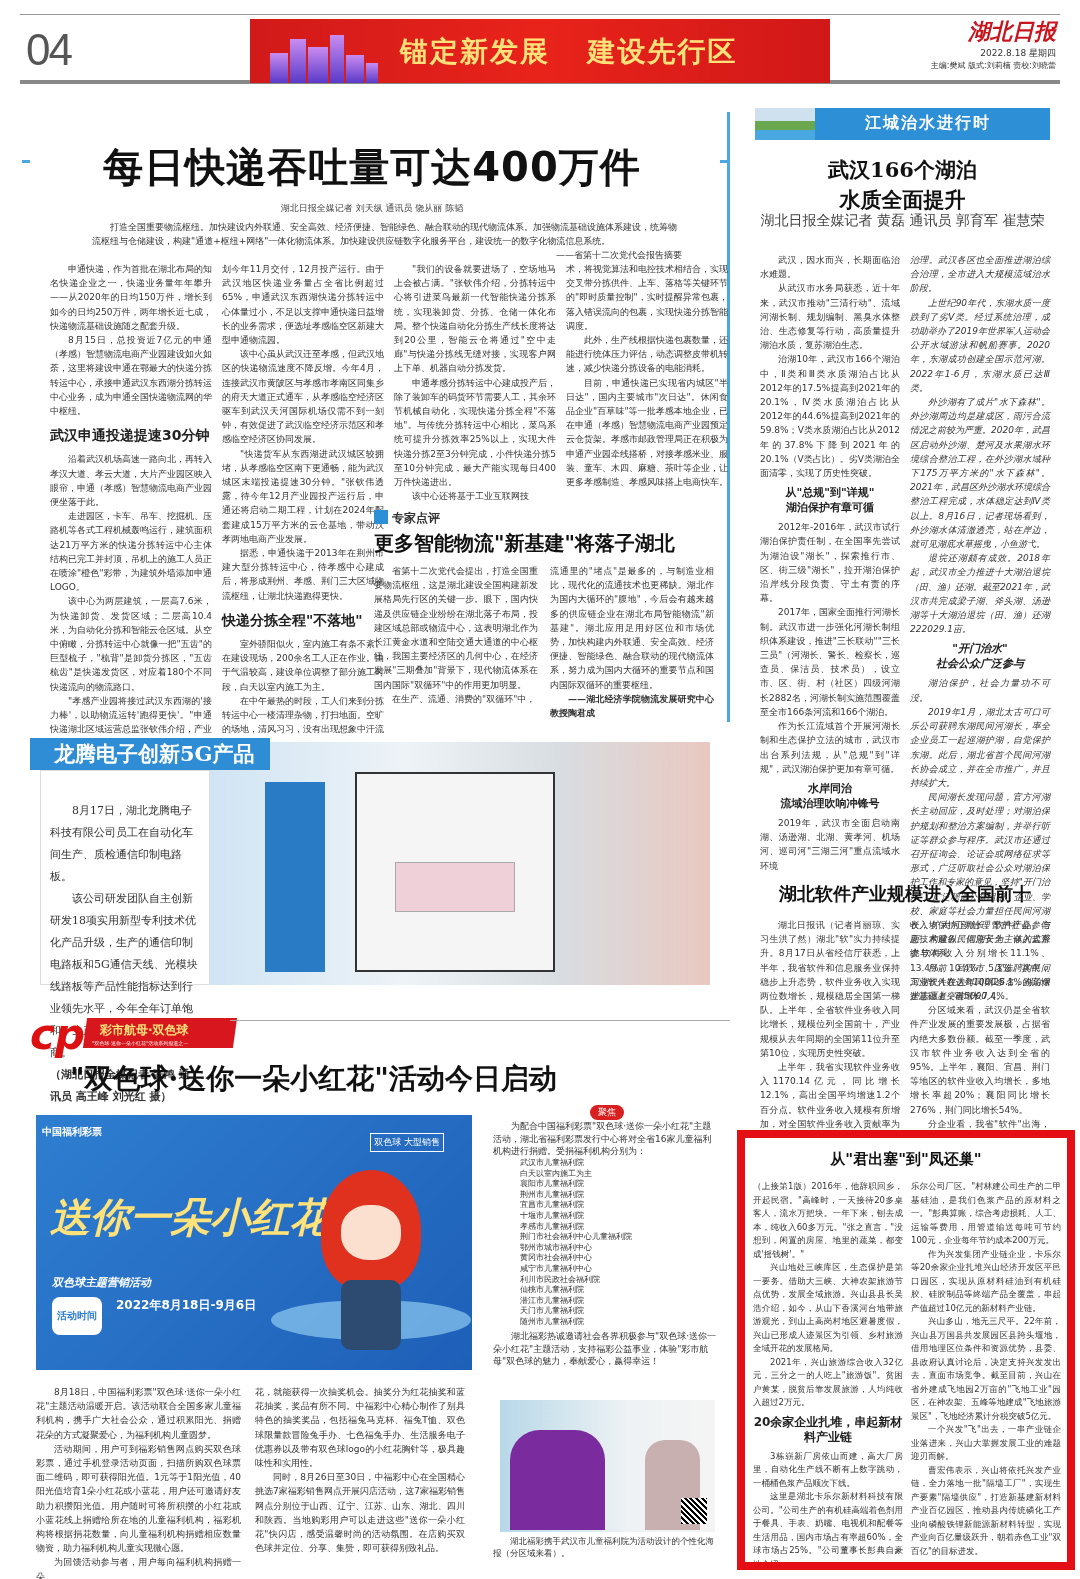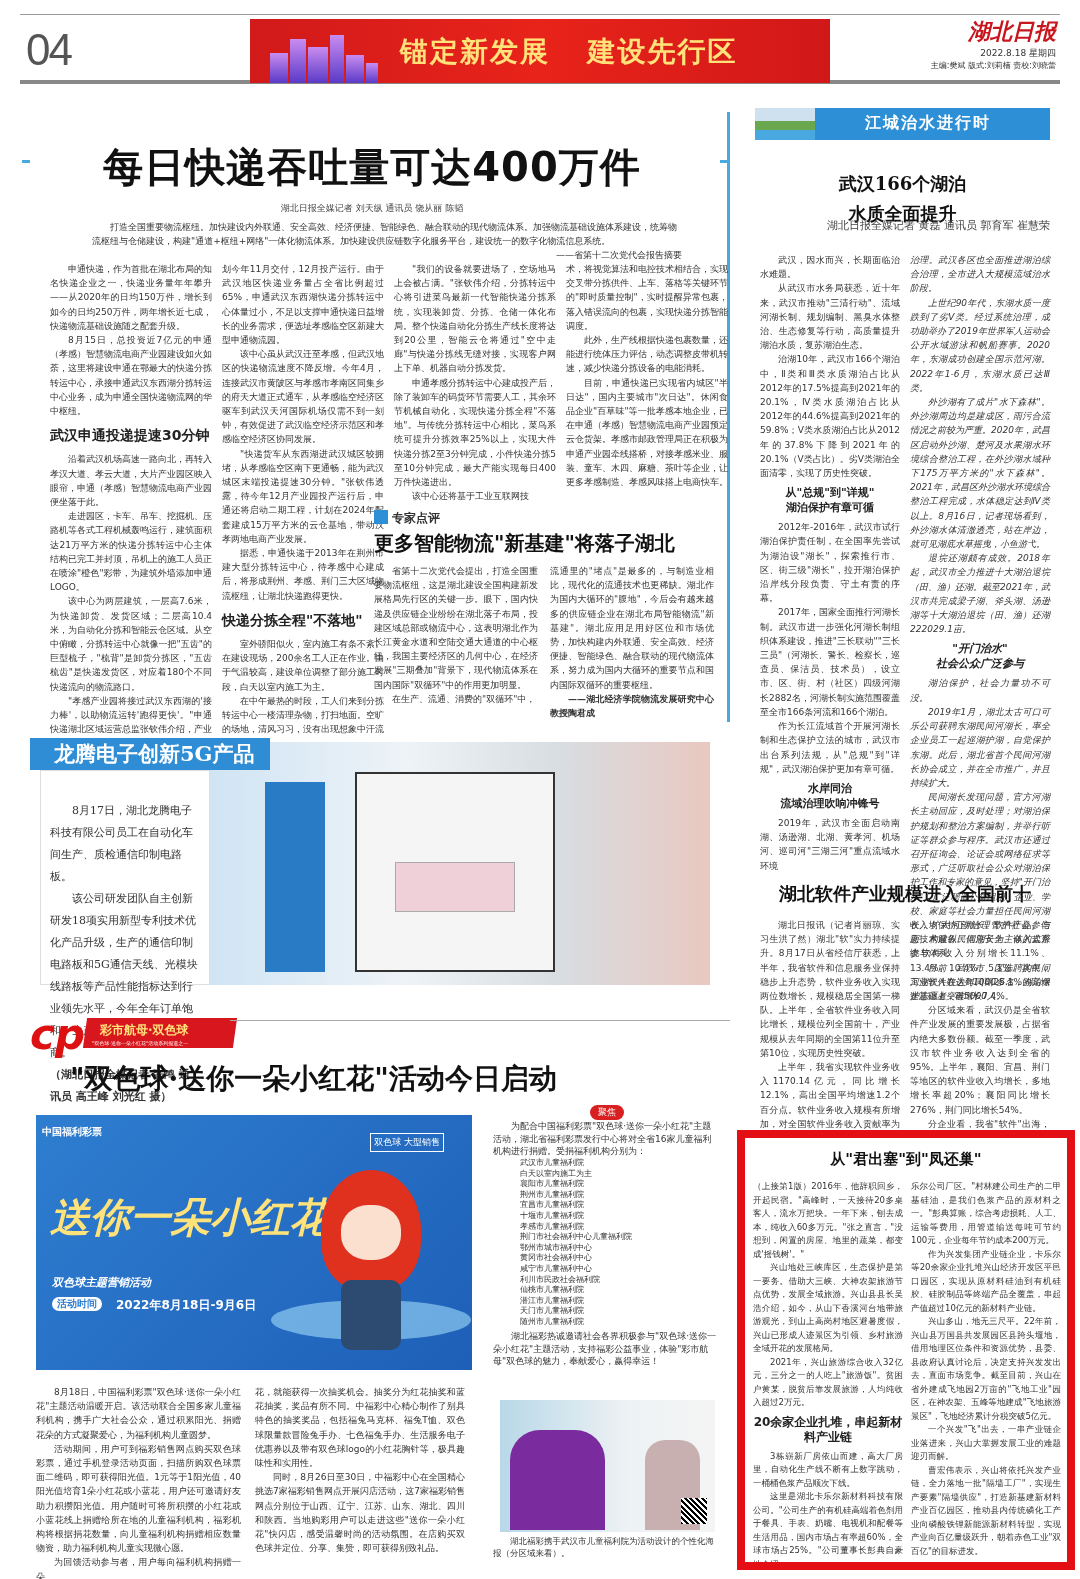--- a/index.html
+++ b/index.html
@@ -60,21 +60,21 @@
   #lottery-badge-text { left: 70px; top: 12px; font-size: 12px; font-weight: bold; color: #ffe27a; }
   #lottery-badge-sub { left: 62px; top: 30px; font-size: 5px; color: #fff; }
   #lottery-rule { left: 230px; top: 1020px; width: 500px; height: 1px; background: #aaa; }
   #lottery-headline { left: 70px; top: 1060px; font-size: 28px; font-weight: bold; color: #111; font-family: "DejaVu Serif", serif; }
 
   #poster { left: 36px; top: 1115px; width: 436px; height: 255px; background: linear-gradient(135deg,#2e7ed0,#1e5fb8); overflow: hidden; }
   #poster-org { left: 6px; top: 10px; font-size: 10px; color: #fff; font-weight: bold; }
   #poster-brand { right: 28px; top: 18px; font-size: 9px; color: #fff; border: 1px solid #fff; padding: 2px 3px; }
   #poster-title { left: 14px; top: 75px; font-size: 40px; color: #ffe27a; font-weight: bold; font-family: "DejaVu Serif", serif; font-style: italic; }
   #poster-subtitle { left: 16px; top: 160px; font-size: 11px; color: #fff; font-weight: bold; font-style: italic; }
-  #poster-date-label { left: 16px; top: 182px; font-size: 10px; color: #2e7ed0; background: #fff; border-radius: 8px; padding: 0 5px; font-weight: bold; }
+  #poster-date-label { left: 16px; top: 182px; font-size: 10px; color: #2e7ed0; background: #fff; border-radius: 8px; padding: 12px 5px; font-weight: bold; }
   #poster-date { left: 80px; top: 182px; font-size: 12px; color: #fff; font-weight: bold; }
   #poster-doll { left: 275px; top: 55px; width: 120px; height: 195px; }
   #poster-doll .hood { position: absolute; left: 10px; top: 0; width: 100px; height: 120px; background: #e0301e; border-radius: 50% 50% 40% 40%; }
   #poster-doll .face { position: absolute; left: 30px; top: 35px; width: 60px; height: 55px; background: #fbe0d0; border-radius: 45%; }
   #poster-doll .body { position: absolute; left: 30px; top: 110px; width: 60px; height: 70px; background: #2d4a70; border-radius: 10px; }
   #poster-doll .wing { position: absolute; left: -40px; top: 130px; width: 200px; height: 40px; background: rgba(160,220,250,0.6); border-radius: 50%; }
 
   #lottery-col1 { left: 36px; top: 1385px; width: 205px; }
   #lottery-col2 { left: 255px; top: 1385px; width: 210px; }
 
@@ -85,22 +85,22 @@
   #photo2 { left: 500px; top: 1400px; width: 215px; height: 132px; background: linear-gradient(90deg,#b8d8e8,#eef2f4 60%,#f4f4f4); overflow: hidden; }
   #photo2 .nurse { position: absolute; left: 10px; top: 30px; width: 95px; height: 100px; background: #7a2b9e; border-radius: 30px 30px 0 0; }
   #photo2 .kid { position: absolute; left: 145px; top: 40px; width: 55px; height: 90px; background: #c8b0b0; border-radius: 20px 20px 0 0; }
   #photo2 .qr { position: absolute; right: 8px; bottom: 8px; width: 26px; height: 26px; background: repeating-linear-gradient(45deg,#000 0 2px,#fff 2px 4px); }
   #photo2-caption { left: 493px; top: 1535px; width: 225px; font-size: 8.5px; line-height: 12px; color: #333; text-indent: 2em; font-family: "DejaVu Serif", serif; }
 
   
   #section-banner { left: 755px; top: 108px; width: 295px; height: 32px; background: #2d8fd6; }
   #section-banner .landscape { position: absolute; left: 0; top: 0; width: 60px; height: 32px; background: linear-gradient(180deg,#cfe0ef 0 40%,#6aa84f 40% 70%,#4aa8e0 70%); }
   #section-banner-text { left: 110px; top: 5px; font-size: 16px; color: #fff; font-weight: bold; letter-spacing: 2px; }
-  #lake-headline { left: 755px; top: 169px; width: 295px; text-align: center; font-size: 18px; font-weight: bold; color: #111; line-height: 30px; font-family: "DejaVu Serif", serif; }
-  #lake-byline { left: 755px; top: 218px; width: 295px; text-align: right; font-size: 11px; color: #444; }
+  #lake-headline { left: 755px; top: 155px; width: 295px; text-align: center; font-size: 21px; font-weight: bold; color: #111; line-height: 30px; font-family: "DejaVu Serif", serif; }
+  #lake-byline { left: 755px; top: 212px; width: 295px; text-align: center; font-size: 14px; color: #444; }
   #lake-col1 { left: 760px; top: 253px; width: 140px; }
   #lake-col2 { left: 910px; top: 253px; width: 140px; font-style: italic; }
   .subhead-sm { font-size: 11px; font-weight: bold; color: #222; text-align: center; line-height: 15px; margin: 5px 0; }
 
   #soft-headline { left: 755px; top: 882px; width: 300px; text-align: center; font-size: 18px; font-weight: bold; color: #111; font-family: "DejaVu Serif", serif; }
   #soft-col1 { left: 760px; top: 918px; width: 140px; }
   #soft-col2 { left: 910px; top: 918px; width: 140px; }
 
   #highlight-box { left: 737px; top: 1130px; width: 338px; height: 440px; border: 8px solid #e40f14; background: #fff; overflow: hidden; }
   #hl-headline { left: 0; width: 322px; top: 12px; text-align: center; font-size: 15px; font-weight: bold; color: #111; font-family: "DejaVu Serif", serif; }

